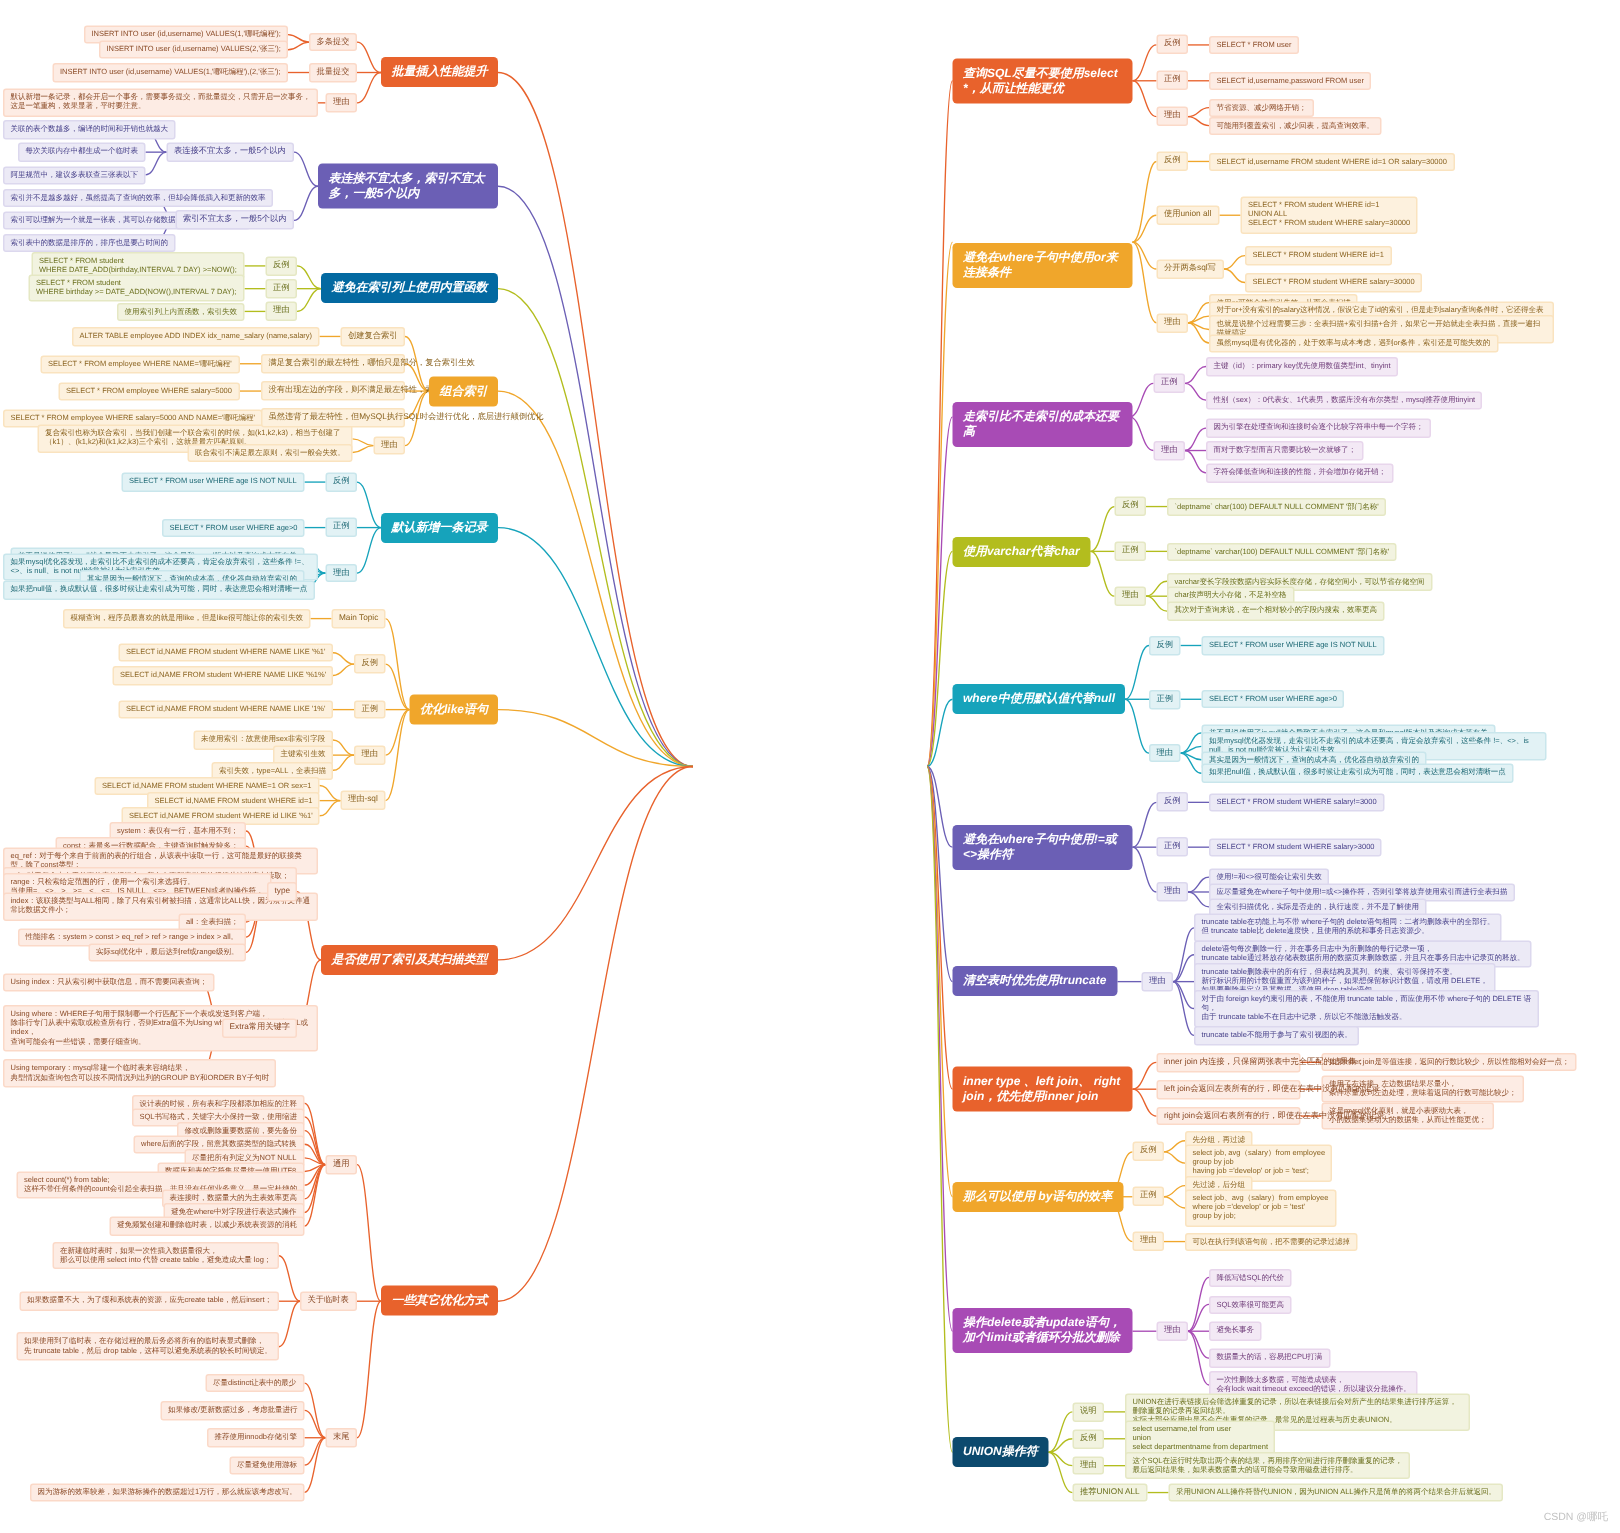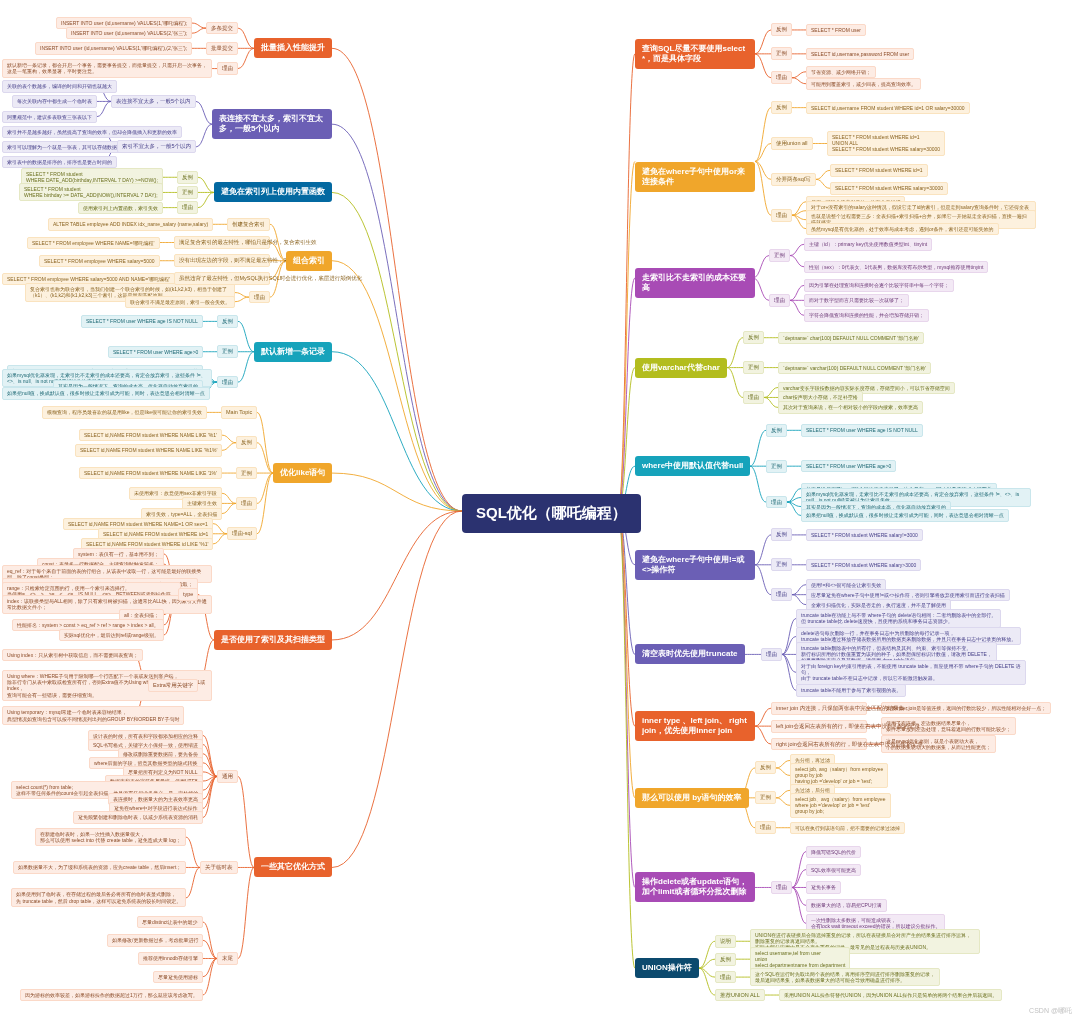--- a/index.html
+++ b/index.html
@@ -8,21 +8,21 @@
        font-family:"Liberation Sans","DejaVu Sans",sans-serif;}
   #canvas{position:absolute;left:0;top:0;width:1080px;height:1022px;}
   svg#wires{position:absolute;left:0;top:0;width:1080px;height:1022px;pointer-events:none;}
   .node{position:absolute;box-sizing:border-box;line-height:1.25;}
 
   
   .root{background:#2b3270;color:#ffffff;font-size:15px;font-weight:bold;
         padding:10px 14px;border-radius:4px;white-space:nowrap;z-index:5;}
 
   
-  .l1{color:#ffffff;font-weight:bold;font-size:8px;padding:5px 7px;border-radius:3px;z-index:4;}
+  .l1{color:#ffffff;font-weight:bold;font-size:8px;padding:5px 7px;border-radius:3px;z-index:4;font-style:italic;}
 
   
   .l2{font-size:5.5px;padding:2px 4px;border-radius:2px;z-index:3;white-space:nowrap;}
 
   
   .l3{font-size:5px;padding:2px 4px;border-radius:2px;z-index:2;}
   .pre{white-space:pre-line;}
 
   
   .t-orange  {background:#fdece4;color:#8a4a26;border:1px solid #fbd9c8;}
@@ -228,21 +228,20 @@
       <path d="M618,511 C626.5,511 626.5,968.1454545454545 635,968.1454545454545" fill="none" stroke="#b3bd1e" stroke-width="0.9"></path>
       <path d="M699,968.1454545454545 C707,968.1454545454545 707,941.2545454545455 715,941.2545454545455" fill="none" stroke="#b3bd1e" stroke-width="0.9"></path>
       <path d="M736,941.2545454545455 C743,941.2545454545455 743,941.2545454545455 750,941.2545454545455" fill="none" stroke="#b3bd1e" stroke-width="0.9"></path>
       <path d="M699,968.1454545454545 C707,968.1454545454545 707,959.1818181818181 715,959.1818181818181" fill="none" stroke="#b3bd1e" stroke-width="0.9"></path>
       <path d="M736,959.1818181818181 C743,959.1818181818181 743,959.1818181818181 750,959.1818181818181" fill="none" stroke="#b3bd1e" stroke-width="0.9"></path>
       <path d="M699,968.1454545454545 C707,968.1454545454545 707,977.1090909090909 715,977.1090909090909" fill="none" stroke="#b3bd1e" stroke-width="0.9"></path>
       <path d="M736,977.1090909090909 C743,977.1090909090909 743,977.1090909090909 750,977.1090909090909" fill="none" stroke="#b3bd1e" stroke-width="0.9"></path>
       <path d="M699,968.1454545454545 C707,968.1454545454545 707,995.0363636363636 715,995.0363636363636" fill="none" stroke="#b3bd1e" stroke-width="0.9"></path>
       <path d="M765,995.0363636363636 C772,995.0363636363636 772,995.0363636363636 779,995.0363636363636" fill="none" stroke="#b3bd1e" stroke-width="0.9"></path>
     </svg>
-<div class="node root" style="left: 462px; top: 494px;">SQL优化（哪吒编程）</div>
     <div class="node l1" style="background: rgb(232, 98, 44); max-width: 120px; top: 38.3385px; left: 254px;">批量插入性能提升</div>
     <div class="node l2 t-orange" style="max-width: 96px; top: 21.6128px; left: 206px;">多条提交</div>
     <div class="node l3 t-orange" style="max-width: 210px; top: 17.0564px; left: 56px;">INSERT INTO user (id,username) VALUES(1,'哪吒编程');</div>
     <div class="node l3 t-orange" style="max-width: 210px; top: 27.1692px; left: 66px;">INSERT INTO user (id,username) VALUES(2,'张三');</div>
     <div class="node l2 t-orange" style="max-width: 96px; top: 41.8385px; left: 206px;">批量提交</div>
     <div class="node l3 t-orange" style="max-width: 210px; top: 42.3385px; left: 35px;">INSERT INTO user (id,username) VALUES(1,'哪吒编程'),(2,'张三');</div>
     <div class="node l2 t-orange" style="max-width: 96px; top: 62.0641px; left: 217px;">理由</div>
     <div class="node l3 t-orange" style="max-width: 210px; top: 59.0641px; left: 2px;">默认新增一条记录，都会开启一个事务，需要事务提交，而批量提交，只需开启一次事务，这是一笔重构，效果显著，平时要注意。</div>
     <div class="node l1" style="background: rgb(107, 95, 181); max-width: 120px; top: 109.185px; left: 212px;">表连接不宜太多，索引不宜太多，一般5个以内</div>
     <div class="node l2 t-purple" style="max-width: 96px; top: 94.9308px; left: 111px;">表连接不宜太多，一般5个以内</div>
@@ -338,21 +337,21 @@
 那么可以使用 select into 代替 create table，避免造成大量 log；</div>
     <div class="node l3 t-orange" style="max-width: 210px; top: 861.477px; left: 13px;">如果数据量不大，为了缓和系统表的资源，应先create table，然后insert；</div>
     <div class="node l3 t-orange pre" style="max-width: 210px; top: 888.315px; left: 11px;">如果使用到了临时表，在存储过程的最后务必将所有的临时表显式删除，
 先 truncate table，然后 drop table，这样可以避免系统表的较长时间锁定。</div>
     <div class="node l2 t-orange" style="max-width: 96px; top: 951.992px; left: 217px;">末尾</div>
     <div class="node l3 t-orange" style="max-width: 210px; top: 916.086px; left: 137px;">尽量distinct让表中的最少</div>
     <div class="node l3 t-orange" style="max-width: 210px; top: 934.289px; left: 107px;">如果修改/更新数据过多，考虑批量进行</div>
     <div class="node l3 t-orange" style="max-width: 210px; top: 952.492px; left: 138px;">推荐使用innodb存储引擎</div>
     <div class="node l3 t-orange" style="max-width: 210px; top: 970.695px; left: 153px;">尽量避免使用游标</div>
     <div class="node l3 t-orange" style="max-width: 210px; top: 988.898px; left: 20px;">因为游标的效率较差，如果游标操作的数据超过1万行，那么就应该考虑改写。</div>
-    <div class="node l1" style="background: rgb(232, 98, 44); max-width: 120px; top: 38.8545px; left: 635px;">查询SQL尽量不要使用select *，而是具体字段</div>
+    <div class="node l1" style="background: rgb(232, 98, 44); max-width: 120px; top: 38.8545px; left: 635px;">查询SQL尽量不要使用select *，从而让性能更优</div>
     <div class="node l2 t-orange" style="max-width: 96px; top: 23.4515px; left: 771px;">反例</div>
     <div class="node l3 t-orange" style="max-width: 230px; top: 23.9515px; left: 806px;">SELECT * FROM user</div>
     <div class="node l2 t-orange" style="max-width: 96px; top: 47.3545px; left: 771px;">正例</div>
     <div class="node l3 t-orange" style="max-width: 230px; top: 47.8545px; left: 806px;">SELECT id,username,password FROM user</div>
     <div class="node l2 t-orange" style="max-width: 96px; top: 71.2576px; left: 771px;">理由</div>
     <div class="node l3 t-orange" style="max-width: 230px; top: 65.7818px; left: 806px;">节省资源、减少网络开销；</div>
     <div class="node l3 t-orange" style="max-width: 230px; top: 77.7333px; left: 806px;">可能用到覆盖索引，减少回表，提高查询效率。</div>
     <div class="node l1" style="background: rgb(240, 166, 43); max-width: 120px; top: 146.418px; left: 635px; margin-top: 16px;">避免在where子句中使用or来连接条件</div>
     <div class="node l2 t-amber" style="max-width: 96px; top: 101.136px; left: 771px;">反例</div>
     <div class="node l3 t-amber" style="max-width: 230px; top: 101.636px; left: 806px;">SELECT id,username FROM student WHERE id=1 OR salary=30000</div>

